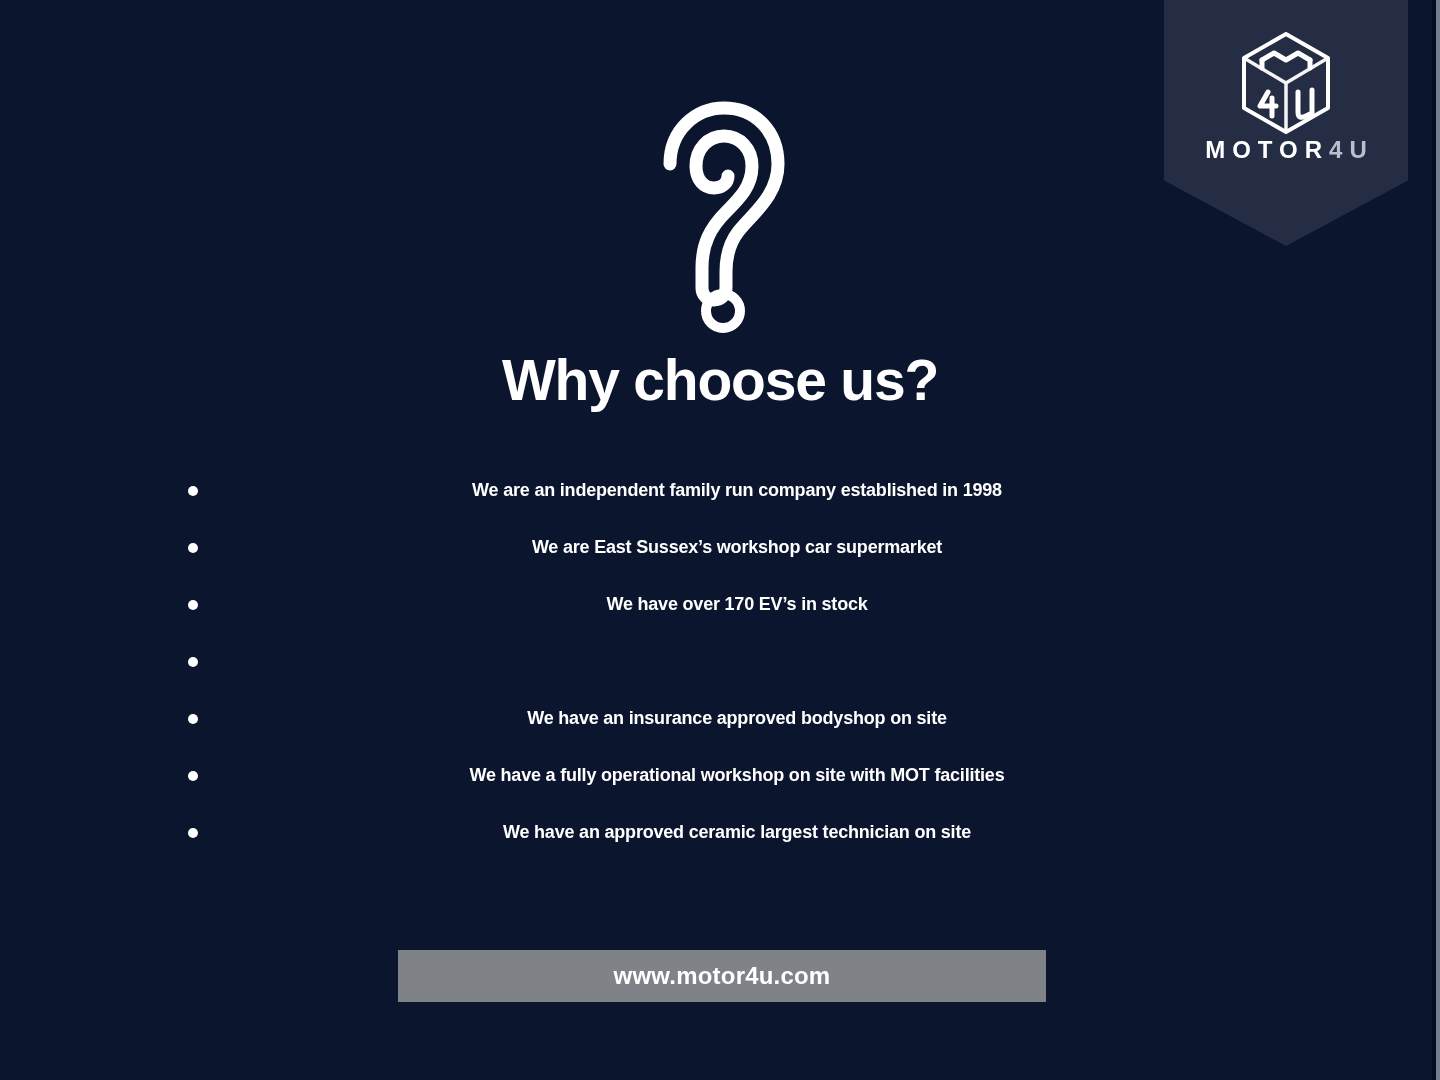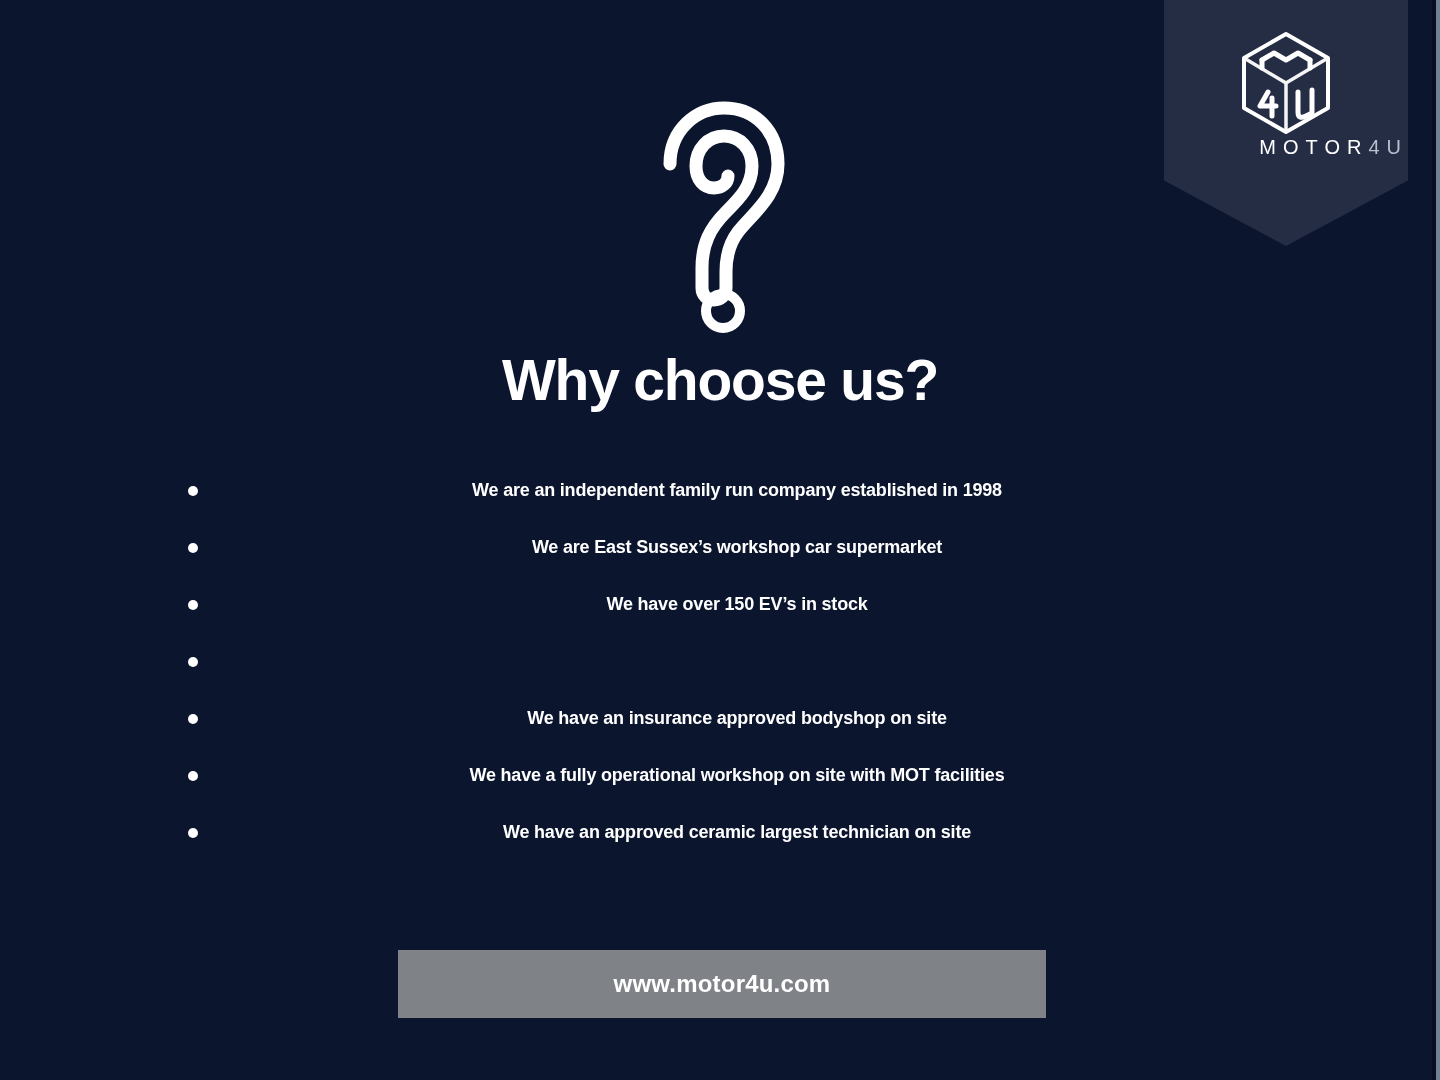--- a/index.html
+++ b/index.html
@@ -54,23 +54,23 @@
     top: 36px;
     transform: translateX(-50%);
     width: 96px;
     height: 106px;
   }
   .logo-wordmark {
     position: absolute;
     left: 0;
     right: 0;
     top: 142px;
-    text-align: right;
-    font-size: 20px;
-    font-weight: normal;
+    text-align: center;
+    font-size: 24px;
+    font-weight: bold;
     letter-spacing: 7px;
     color: #ffffff;
     text-indent: 7px;
   }
   .logo-wordmark .dim { color: #b9bfcd; }
 
   
   .qmark {
     position: absolute;
     left: 648px;
@@ -125,21 +125,21 @@
     white-space: nowrap;
     padding-left: 34px;
   }
 
   
   .url-bar {
     position: absolute;
     left: 398px;
     top: 950px;
     width: 648px;
-    height: 68px;
+    height: 52px;
     background: #7f8287;
     display: flex;
     align-items: center;
     justify-content: center;
   }
   .url-text {
     color: #ffffff;
     font-size: 24px;
     font-weight: bold;
     letter-spacing: .2px;
@@ -202,21 +202,21 @@
     <div class="bullet-row">
       <span class="bullet-dot"></span>
       <span class="bullet-text">We are an independent family run company established in 1998</span>
     </div>
     <div class="bullet-row">
       <span class="bullet-dot"></span>
       <span class="bullet-text">We are East Sussex’s workshop car supermarket</span>
     </div>
     <div class="bullet-row">
       <span class="bullet-dot"></span>
-      <span class="bullet-text">We have over 150 EV’s in stock</span>
+      <span class="bullet-text">We have over 170 EV’s in stock</span>
     </div>
     <div class="bullet-row">
       <span class="bullet-dot"></span>
     </div>
     <div class="bullet-row">
       <span class="bullet-dot"></span>
       <span class="bullet-text">We have an insurance approved bodyshop on site</span>
     </div>
     <div class="bullet-row">
       <span class="bullet-dot"></span>

